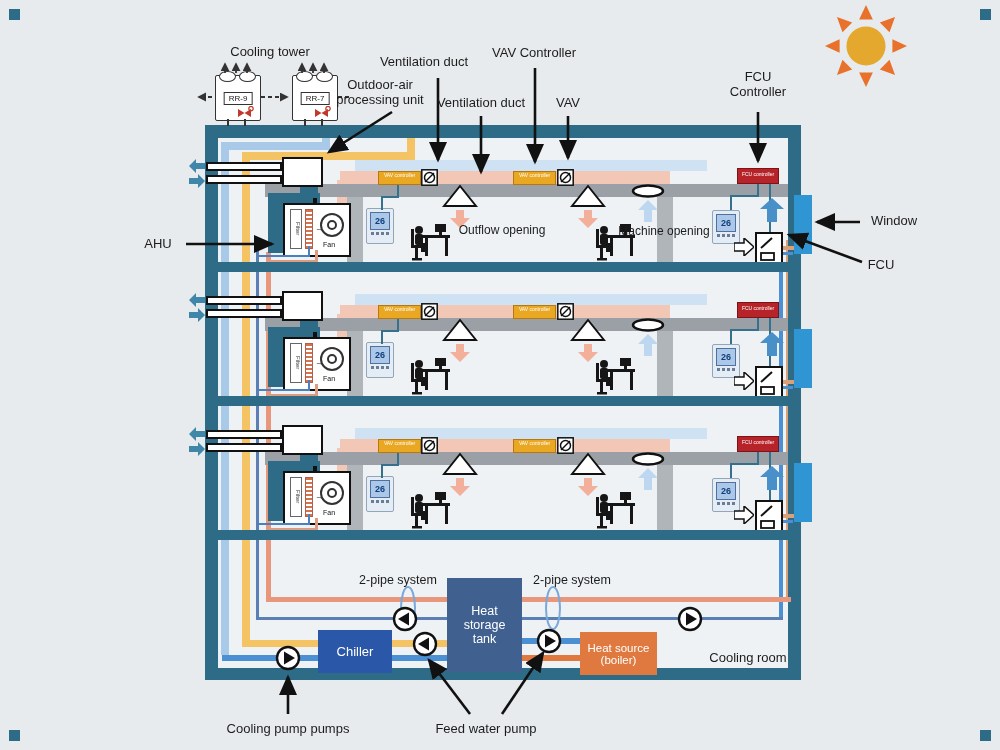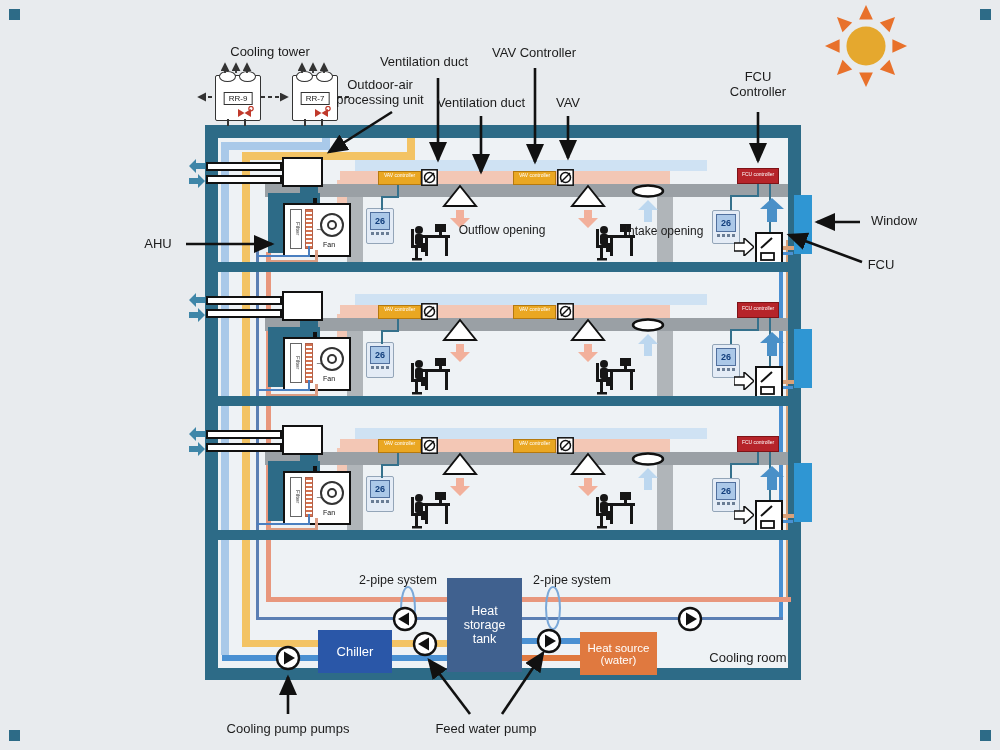--- a/index.html
+++ b/index.html
@@ -551,21 +551,21 @@
   </div>
 </div>
 
   <div class="bigtxt" style="left:318px;top:630px;width:74px;height:43px;background:#2a57a8;font-size:13px">
       <span>Chiller</span>
     </div>
   <div class="bigtxt" style="left:447px;top:578px;width:75px;height:94px;background:#40618f;font-size:12.5px">
       <span class="wrap" style="width:58px">Heat storage tank</span>
     </div>
   <div class="bigtxt" style="left:580px;top:632px;width:77px;height:43px;background:#e0793f;font-size:11.5px">
-      <span class="wrap" style="width:70px">Heat source (water)</span>
+      <span class="wrap" style="width:70px">Heat source (boiler)</span>
     </div>
 
   <svg class="abs" style="left:398px;top:585px;width:20px;height:46px" viewBox="0 0 20 46">
       <ellipse cx="10" cy="23" rx="7" ry="21" fill="none" stroke="#7aa8d8" stroke-width="2"></ellipse>
     </svg>
   <svg class="abs" style="left:543px;top:585px;width:20px;height:46px" viewBox="0 0 20 46">
       <ellipse cx="10" cy="23" rx="7" ry="21" fill="none" stroke="#7aa8d8" stroke-width="2"></ellipse>
     </svg>
 
   <svg class="abs" style="left:392px;top:606px;width:26px;height:26px" viewBox="0 0 26 26">
@@ -654,19 +654,19 @@
   <div class="lbl" style="left:424px;top:55px">Ventilation duct</div>
   <div class="lbl" style="left:534px;top:46px">VAV Controller</div>
   <div class="lbl wrap" style="left:380px;top:78px;width:96px">Outdoor-air processing unit</div>
   <div class="lbl" style="left:481px;top:96px">Ventilation duct</div>
   <div class="lbl" style="left:568px;top:96px">VAV</div>
   <div class="lbl wrap" style="left:758px;top:70px;width:72px">FCU Controller</div>
   <div class="lbl" style="left:158px;top:237px">AHU</div>
   <div class="lbl" style="left:894px;top:214px">Window</div>
   <div class="lbl" style="left:881px;top:258px">FCU</div>
   <div class="lbl" style="left:502px;top:224px;font-size:12px">Outflow opening</div>
-  <div class="lbl" style="left:664px;top:225px;font-size:12px">Intake opening</div>
+  <div class="lbl" style="left:664px;top:225px;font-size:12px">Machine opening</div>
   <div class="lbl" style="left:398px;top:573px;font-size:12.5px">2-pipe system</div>
   <div class="lbl" style="left:572px;top:573px;font-size:12.5px">2-pipe system</div>
   <div class="lbl" style="left:748px;top:651px">Cooling room</div>
   <div class="lbl" style="left:288px;top:722px">Cooling pump pumps</div>
   <div class="lbl" style="left:486px;top:722px">Feed water pump</div>
 </div>
 
 </body></html>

